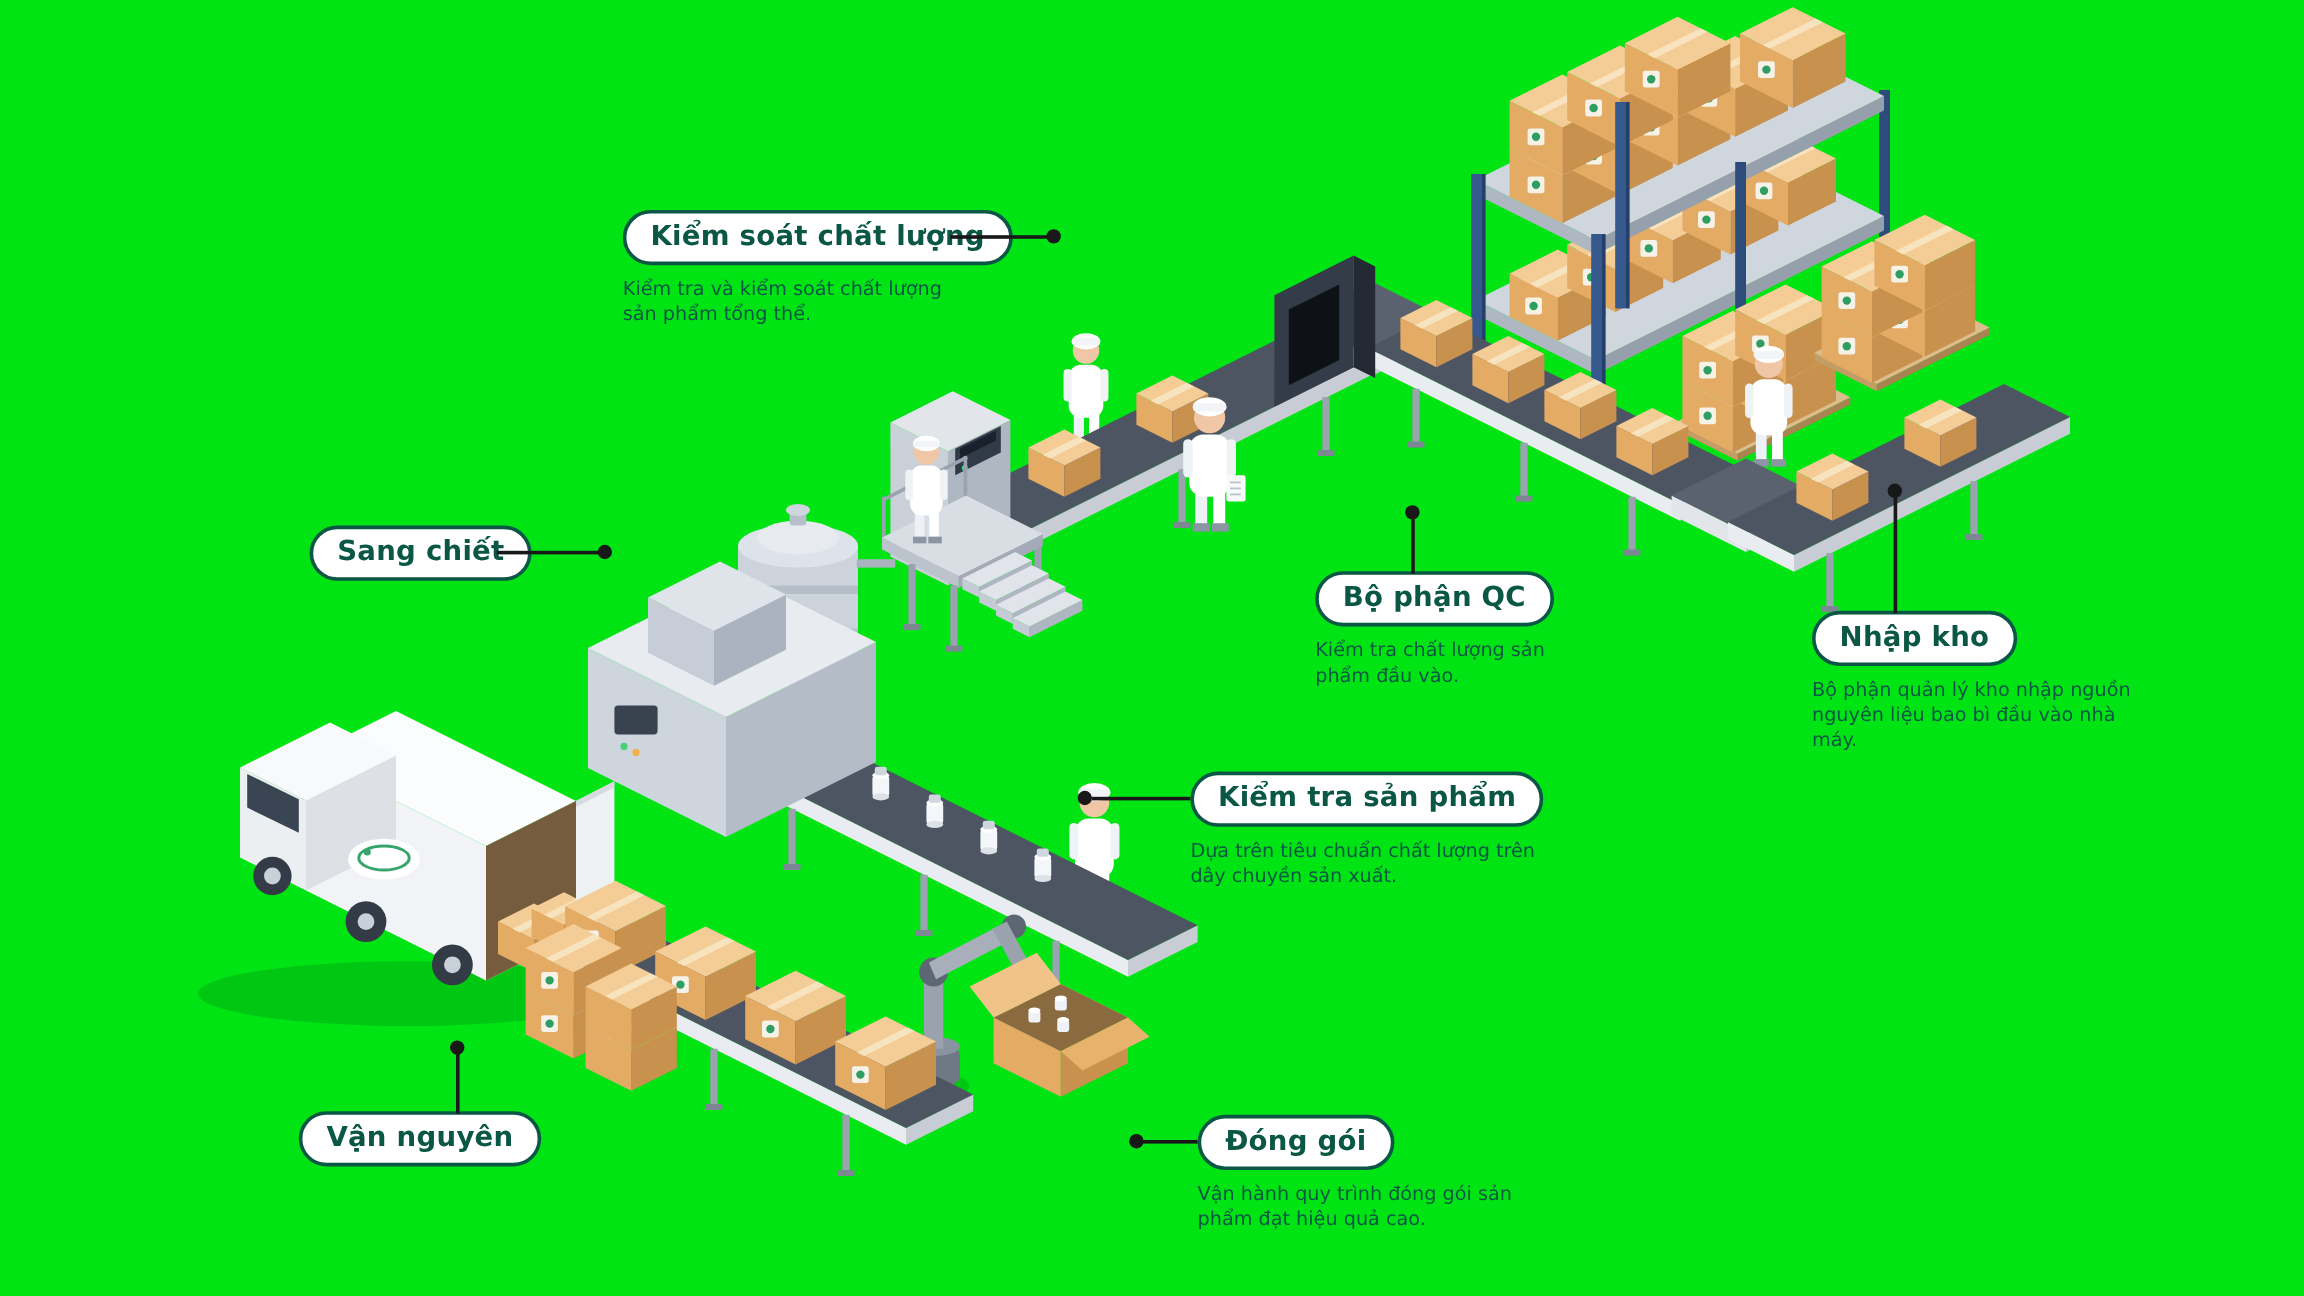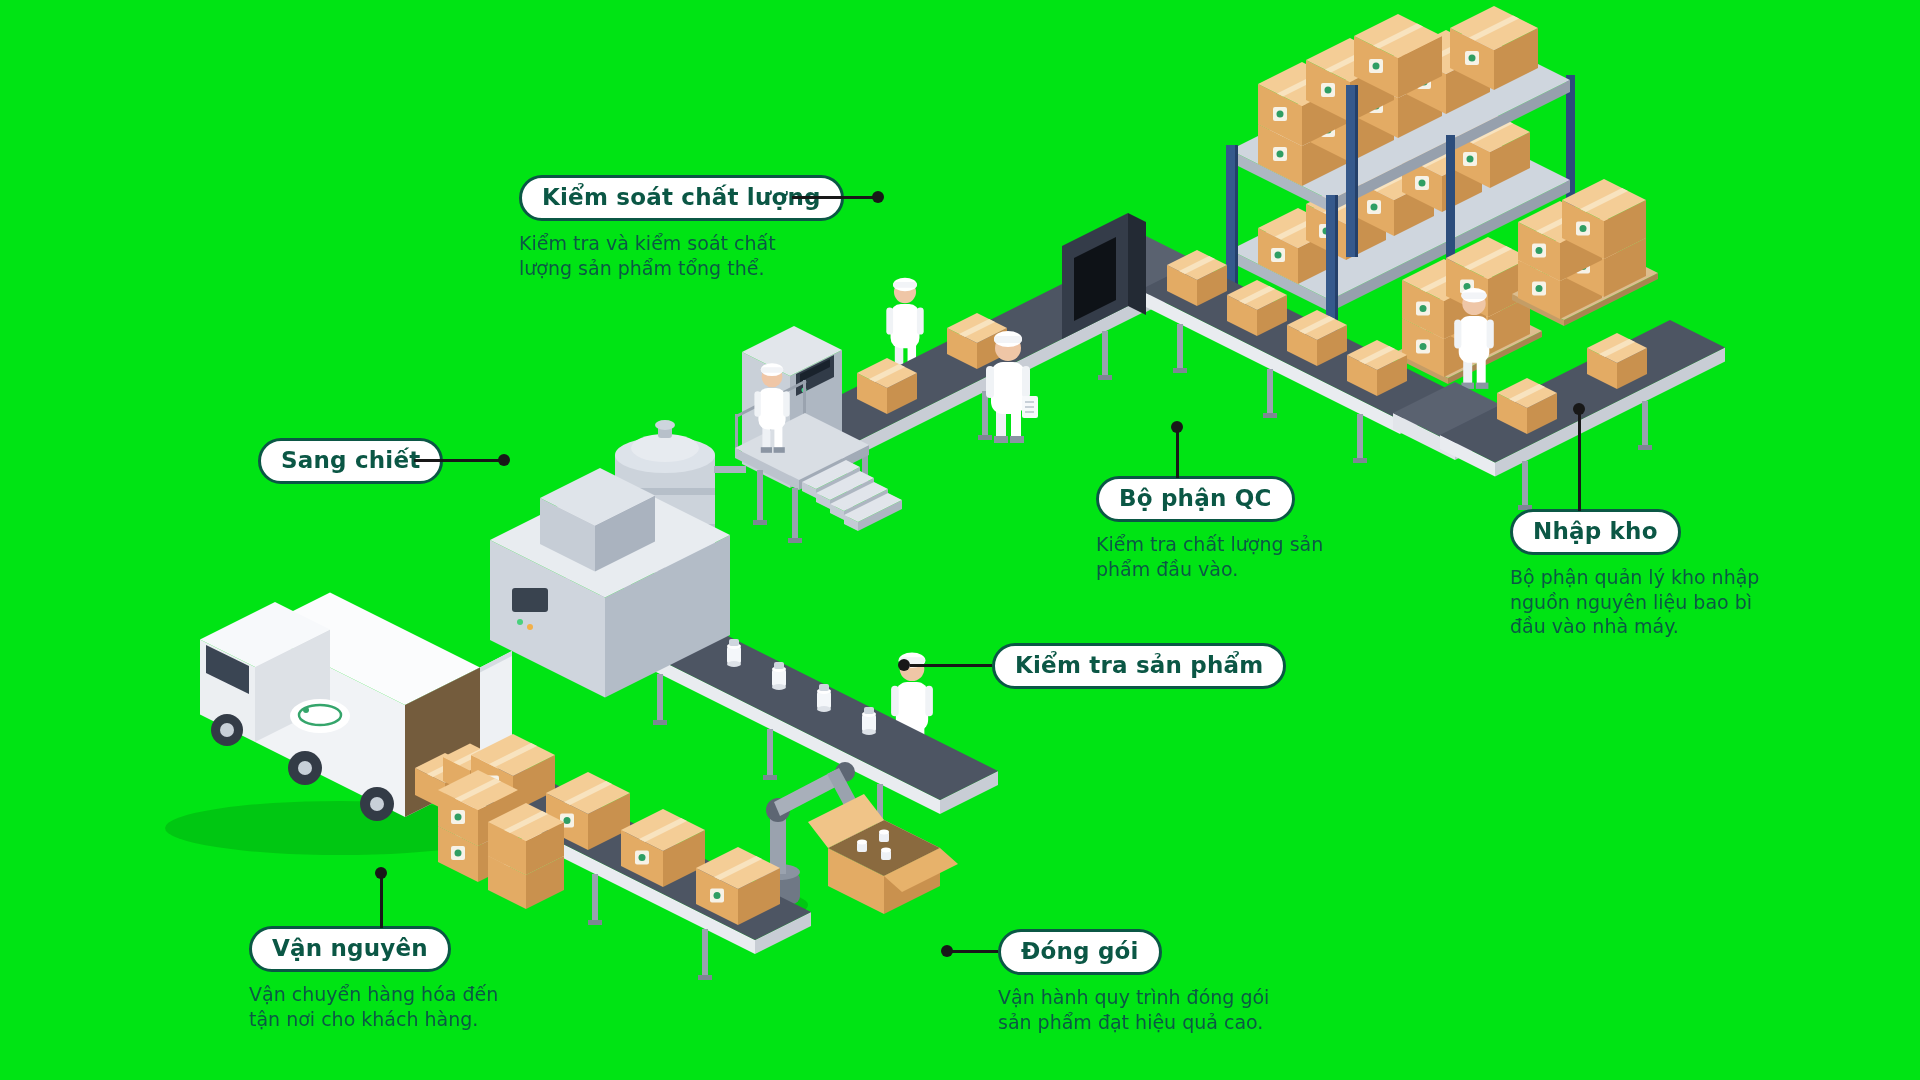--- a/index.html
+++ b/index.html
@@ -13,21 +13,21 @@
     position:relative;width:1920px;height:1080px;background:var(--bg);
     overflow:hidden;font-family:"DejaVu Sans","Liberation Sans",sans-serif;
   }
   #scene{position:absolute;left:0;top:0;width:1920px;height:1080px;}
   .step{position:absolute;color:var(--ink);}
   .pill{
     display:inline-block;background:var(--badge);border:3px solid var(--ink);
     border-radius:999px;padding:6px 20px 8px 20px;font-weight:700;font-size:23px;
     color:var(--ink);white-space:nowrap;letter-spacing:.2px;
   }
-  .desc{margin-top:10px;font-size:19px;line-height:1.3;font-weight:500;}
+  .desc{margin-top:10px;font-size:16px;line-height:1.3;font-weight:500;}
   #step1{left:519px;top:175px;width:292px}
   #step2{left:258px;top:438px;width:248px}
   #step3{left:1096px;top:476px;width:238px}
   #step4{left:1510px;top:509px;width:268px}
   #step5{left:992px;top:643px;width:318px}
   #step6{left:249px;top:926px;width:278px}
   #step7{left:998px;top:929px;width:302px}
   .cline{position:absolute;background:var(--line);}
   .cdot{position:absolute;width:12px;height:12px;border-radius:50%;background:var(--line);}
   #c1l{left:792px;top:196px;width:86px;height:3px}   #c1d{left:872px;top:191px}
@@ -539,24 +539,24 @@
   <div class="step" id="step4">
     <div class="pill"><span>Nhập kho</span></div>
     <div class="desc">Bộ phận quản lý kho nhập nguồn nguyên liệu bao bì đầu vào nhà máy.</div>
   </div>
   <div class="step" id="step3">
     <div class="pill"><span>Bộ phận QC</span></div>
     <div class="desc">Kiểm tra chất lượng sản phẩm đầu vào.</div>
   </div>
   <div class="step" id="step5">
     <div class="pill"><span>Kiểm tra sản phẩm</span></div>
+    <div class="desc">Dựa trên tiêu chuẩn chất lượng trên dây chuyền sản xuất.</div>
   </div>
   <div class="step" id="step6">
     <div class="pill"><span>Vận nguyên</span></div>
-    <div class="desc">Vận chuyển hàng hóa đến tận nơi cho khách hàng.</div>
   </div>
   <div class="step" id="step7">
     <div class="pill"><span>Đóng gói</span></div>
     <div class="desc">Vận hành quy trình đóng gói sản phẩm đạt hiệu quả cao.</div>
   </div>
 
   <div class="cline" id="c1l"></div>
     <div class="cdot" id="c1d"></div>
   <div class="cline" id="c2l"></div>
     <div class="cdot" id="c2d"></div>

